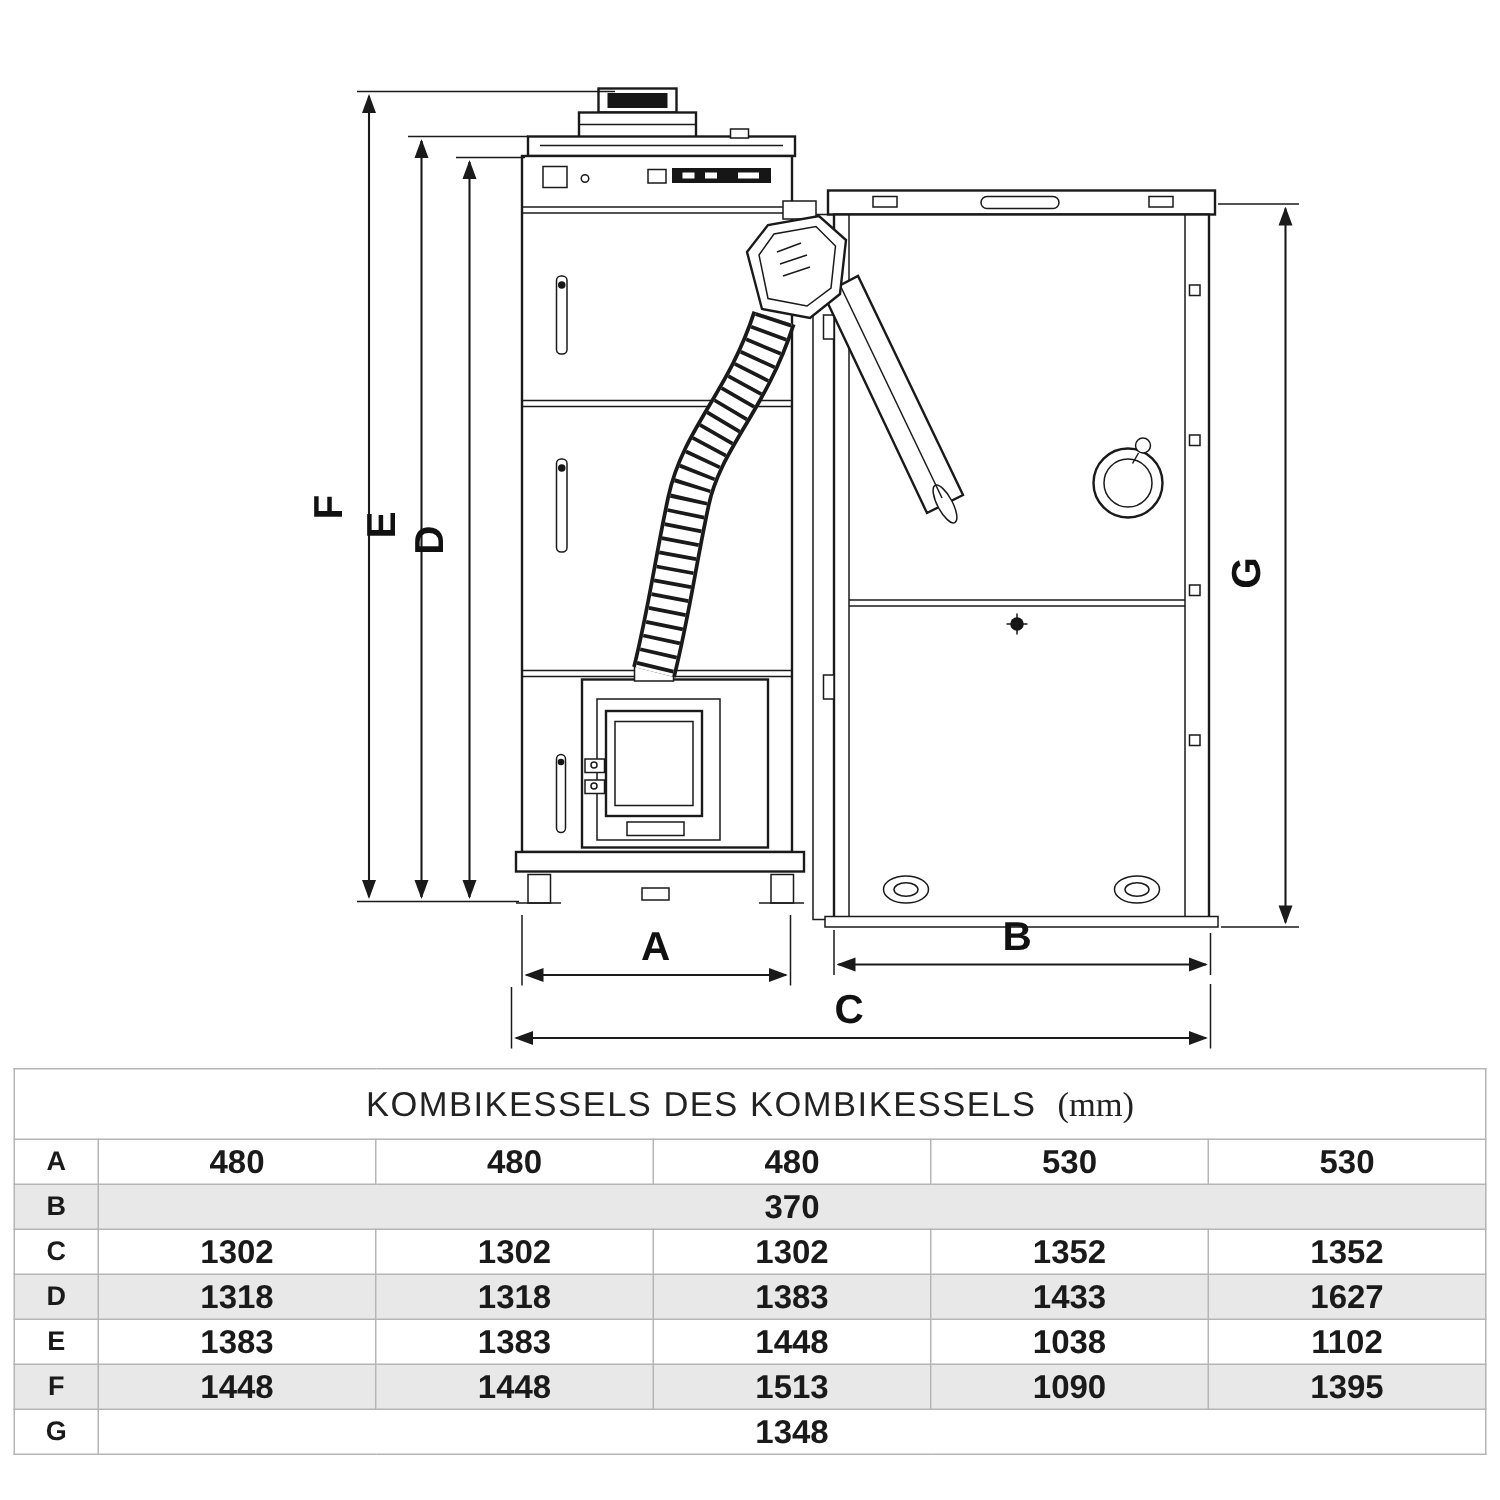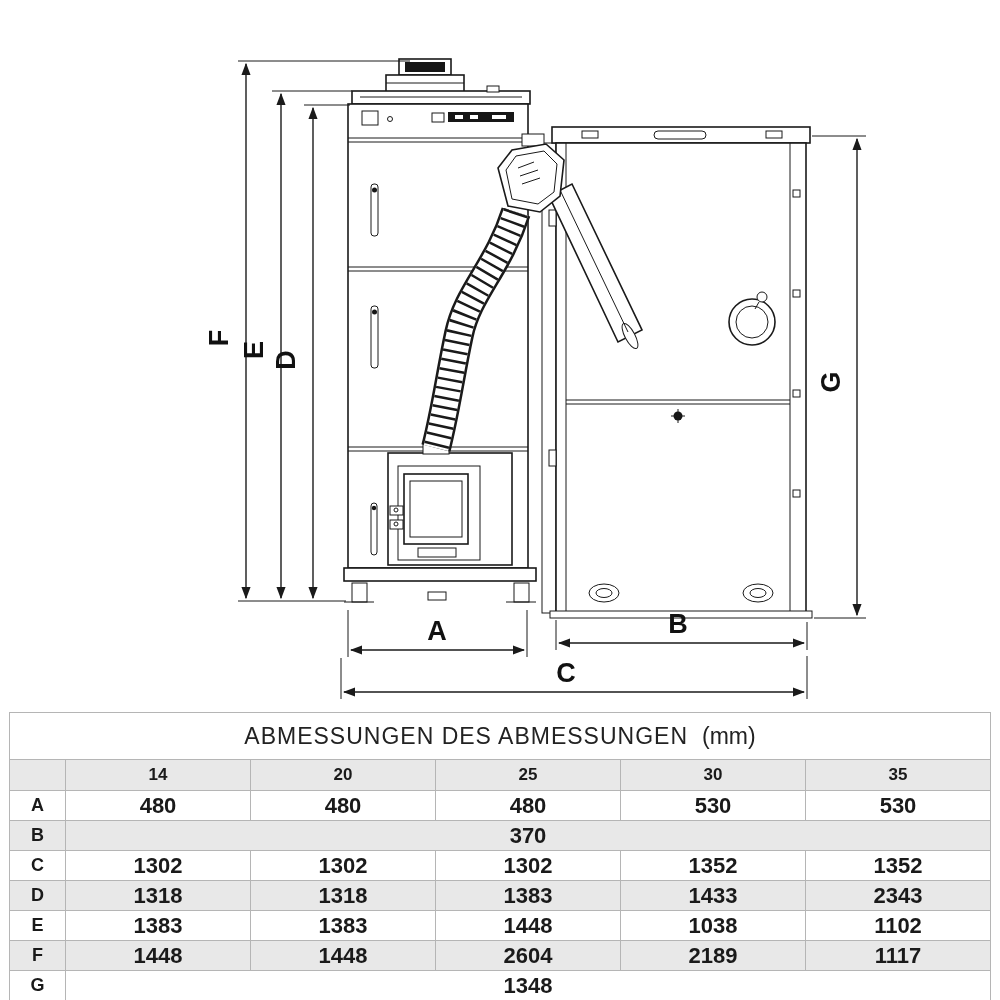--- a/index.html
+++ b/index.html
@@ -5,21 +5,21 @@
   html,body{margin:0;padding:0;background:#fff;}
   body{width:1000px;height:1000px;font-family:"Liberation Sans",sans-serif;color:#1a1a1a;position:relative;}
   .diagram{width:1000px;height:708px;}
   .diagram svg{display:block;}
   
   .dim-table-wrap{position:absolute;left:9px;right:9px;top:712px;}
   table.dim{width:100%;border-collapse:collapse;table-layout:fixed;border:1px solid #8f8f8f;}
   table.dim td,table.dim th{border:1px solid #b5b5b5;text-align:center;vertical-align:middle;
     font-family:"Liberation Sans",sans-serif;}
   tr.title-row td{height:44px;font-size:23px;font-weight:400;letter-spacing:1px;background:#fff;color:#222;}
-  tr.title-row .unit{margin-left:14px;letter-spacing:0;}
+  tr.title-row .unit{margin-left:14px;letter-spacing:0;font-family:Liberation Serif, serif;}
   tr.head-row th{height:28px;background:#e8e8e8;font-size:17px;font-weight:700;}
   col.label-col{width:56px;}
   tr.data-row th{font-size:18px;font-weight:700;height:27px;}
   tr.data-row td{font-size:22px;font-weight:700;height:27px;}
   tr.shade th,tr.shade td{background:#e8e8e8;}
   tr.plain th,tr.plain td{background:#ffffff;}
   
   .ln{stroke:#1a1a1a;fill:none;stroke-width:1.6;}
   .ln-thin{stroke:#1a1a1a;fill:none;stroke-width:1;}
   .fw{fill:#ffffff;stroke:#1a1a1a;stroke-width:1.6;}
@@ -199,30 +199,22 @@
       <col class="label-col">
         <col>
         <col>
         <col>
         <col>
         <col>
     </colgroup>
     <tbody>
       <tr class="title-row">
         <td colspan="6">
-          <span>ABMESSUNGEN DES ABMESSUNGEN</span><span class="unit">(mm)</span>
+          <span>KOMBIKESSELS DES KOMBIKESSELS</span><span class="unit">(mm)</span>
         </td>
-      </tr>
-      <tr class="head-row">
-        <th></th>
-        <th>14</th>
-        <th>20</th>
-        <th>25</th>
-        <th>30</th>
-        <th>35</th>
       </tr>
       <tr class="data-row plain">
         <th>A</th>
         <td>480</td>
         <td>480</td>
         <td>480</td>
         <td>530</td>
         <td>530</td>
       </tr>
       <tr class="data-row shade">
@@ -236,37 +228,37 @@
         <td>1302</td>
         <td>1352</td>
         <td>1352</td>
       </tr>
       <tr class="data-row shade">
         <th>D</th>
         <td>1318</td>
         <td>1318</td>
         <td>1383</td>
         <td>1433</td>
-        <td>2343</td>
+        <td>1627</td>
       </tr>
       <tr class="data-row plain">
         <th>E</th>
         <td>1383</td>
         <td>1383</td>
         <td>1448</td>
         <td>1038</td>
         <td>1102</td>
       </tr>
       <tr class="data-row shade">
         <th>F</th>
         <td>1448</td>
         <td>1448</td>
-        <td>2604</td>
-        <td>2189</td>
-        <td>1117</td>
+        <td>1513</td>
+        <td>1090</td>
+        <td>1395</td>
       </tr>
       <tr class="data-row plain">
         <th>G</th>
         <td colspan="5">1348</td>
       </tr>
     </tbody>
   </table>
 </div>
 
 </body></html>

